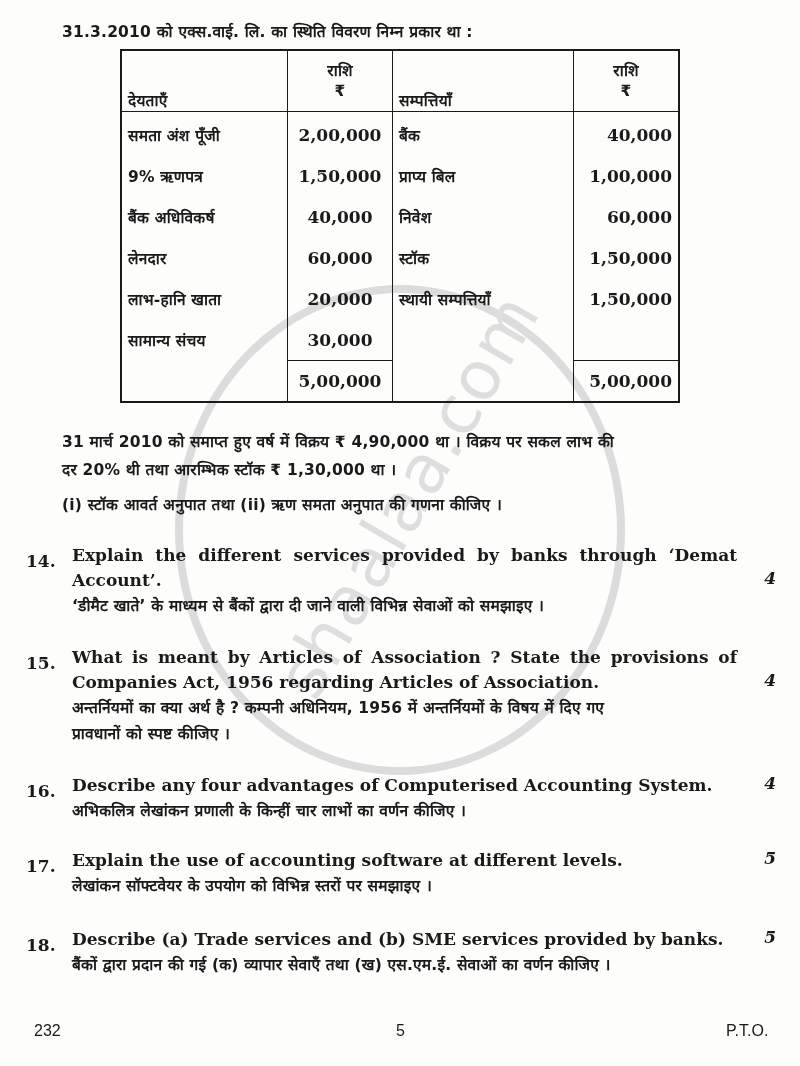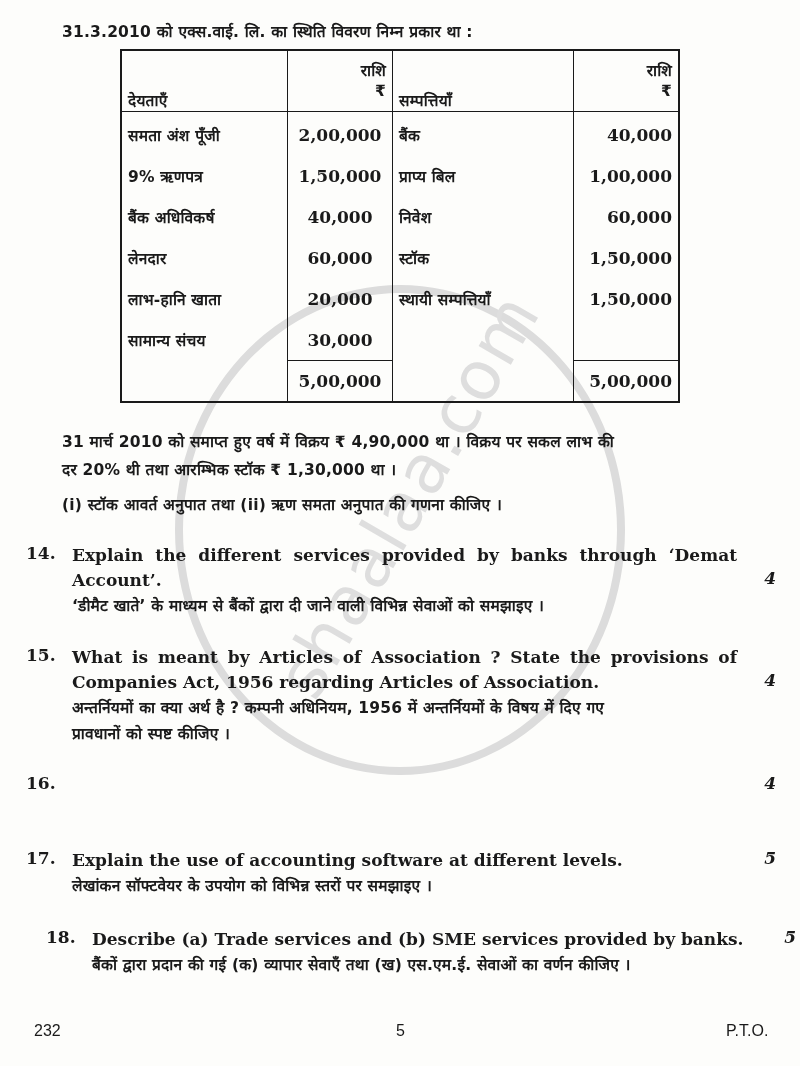--- a/index.html
+++ b/index.html
@@ -34,35 +34,35 @@
   .bs {
     position: absolute; left: 120px; top: 49px;
     border-collapse: collapse; border: 2px solid #1a1a1a;
   }
   .bs td { padding: 0 6px; vertical-align: middle; }
   .bs .c1 { width: 153px; border-right: 1.5px solid #1a1a1a; }
   .bs .c2 { width: 92px; border-right: 1.5px solid #1a1a1a; text-align: center; }
   .bs .c3 { width: 168px; border-right: 1.5px solid #1a1a1a; margin-left: 44px; }
   .bs .c4 { width: 92px; text-align: right; }
   .bs thead td { height: 60px; border-bottom: 1.5px solid #1a1a1a; }
-  .bs thead .c2, .bs thead .c4 { text-align: right; line-height: 20px; margin-top: 10px; }
+  .bs thead .c2, .bs thead .c4 { text-align: center; line-height: 20px; margin-top: 10px; }
   .bs thead .c1, .bs thead .c3 { vertical-align: bottom; }
   .bs tbody tr.row td { height: 41px; }
   .bs tbody tr.row:first-child td { padding-top: 2px; }
   .bs tbody tr.total td { height: 40px; }
   .bs tbody tr.total .c2, .bs tbody tr.total .c4 { border-top: 1.5px solid #1a1a1a; margin-top: 43px; }
   .num { font-family: "DejaVu Serif", "Liberation Serif", serif; font-size: 17px; font-weight: bold; }
 
   
   .para { left: 62px; width: 680px; line-height: 28px; text-align: justify; }
   .para p { margin: 0; }
 
   
   .q { position: absolute; left: 26px; width: 752px; }
-  .q .qno { position: absolute; left: 0; top: 0; }
+  .q .qno { position: absolute; left: 0; top: 8px; }
   .q .qbody { margin-left: 46px; width: 665px; }
   .q .qbody .en { line-height: 25px; display: block; text-align: justify; }
   .q .qbody .en.just { text-align-last: justify; }
   .q .qbody .hi { line-height: 26px; display: block; }
   .q .marks { position: absolute; right: 2px; font-style: italic; }
 
   
   .footer { font-family: "Liberation Sans", "DejaVu Sans", sans-serif; font-size: 16px; top: 1022px; }
 </style>
 </head>
@@ -158,33 +158,37 @@
       <span class="en just">What is meant by Articles of Association ? State the provisions of</span>
       <span class="en">Companies Act, 1956 regarding Articles of Association.</span>
       <span class="hi">अन्तर्नियमों का क्या अर्थ है ? कम्पनी अधिनियम, 1956 में अन्तर्नियमों के विषय में दिए गए</span>
       <span class="hi">प्रावधानों को स्पष्ट कीजिए ।</span>
     </div>
     <span class="marks en" style="top:25px;">4</span>
   </div>
 
   <div class="q" style="top:773px;">
     <span class="qno en">16.</span>
+    <div class="qbody">
+      <span class="en">Describe any four advantages of Computerised Accounting System.</span>
+      <span class="hi">अभिकलित्र लेखांकन प्रणाली के किन्हीं चार लाभों का वर्णन कीजिए ।</span>
+    </div>
     <span class="marks en" style="top:0;">4</span>
   </div>
 
   <div class="q" style="top:848px;">
     <span class="qno en">17.</span>
     <div class="qbody">
       <span class="en">Explain the use of accounting software at different levels.</span>
       <span class="hi">लेखांकन सॉफ्टवेयर के उपयोग को विभिन्न स्तरों पर समझाइए ।</span>
     </div>
     <span class="marks en" style="top:0;">5</span>
   </div>
 
-  <div class="q" style="top:927px;margin-left:20px;">
+  <div class="q" style="top:927px;">
     <span class="qno en">18.</span>
     <div class="qbody">
       <span class="en">Describe (a) Trade services and (b) SME services provided by banks.</span>
       <span class="hi">बैंकों द्वारा प्रदान की गई (क) व्यापार सेवाएँ तथा (ख) एस.एम.ई. सेवाओं का वर्णन कीजिए ।</span>
     </div>
     <span class="marks en" style="top:0;">5</span>
   </div>
 
   <div class="abs footer" style="left:34px;">232</div>
   <div class="abs footer" style="left:396px;">5</div>

